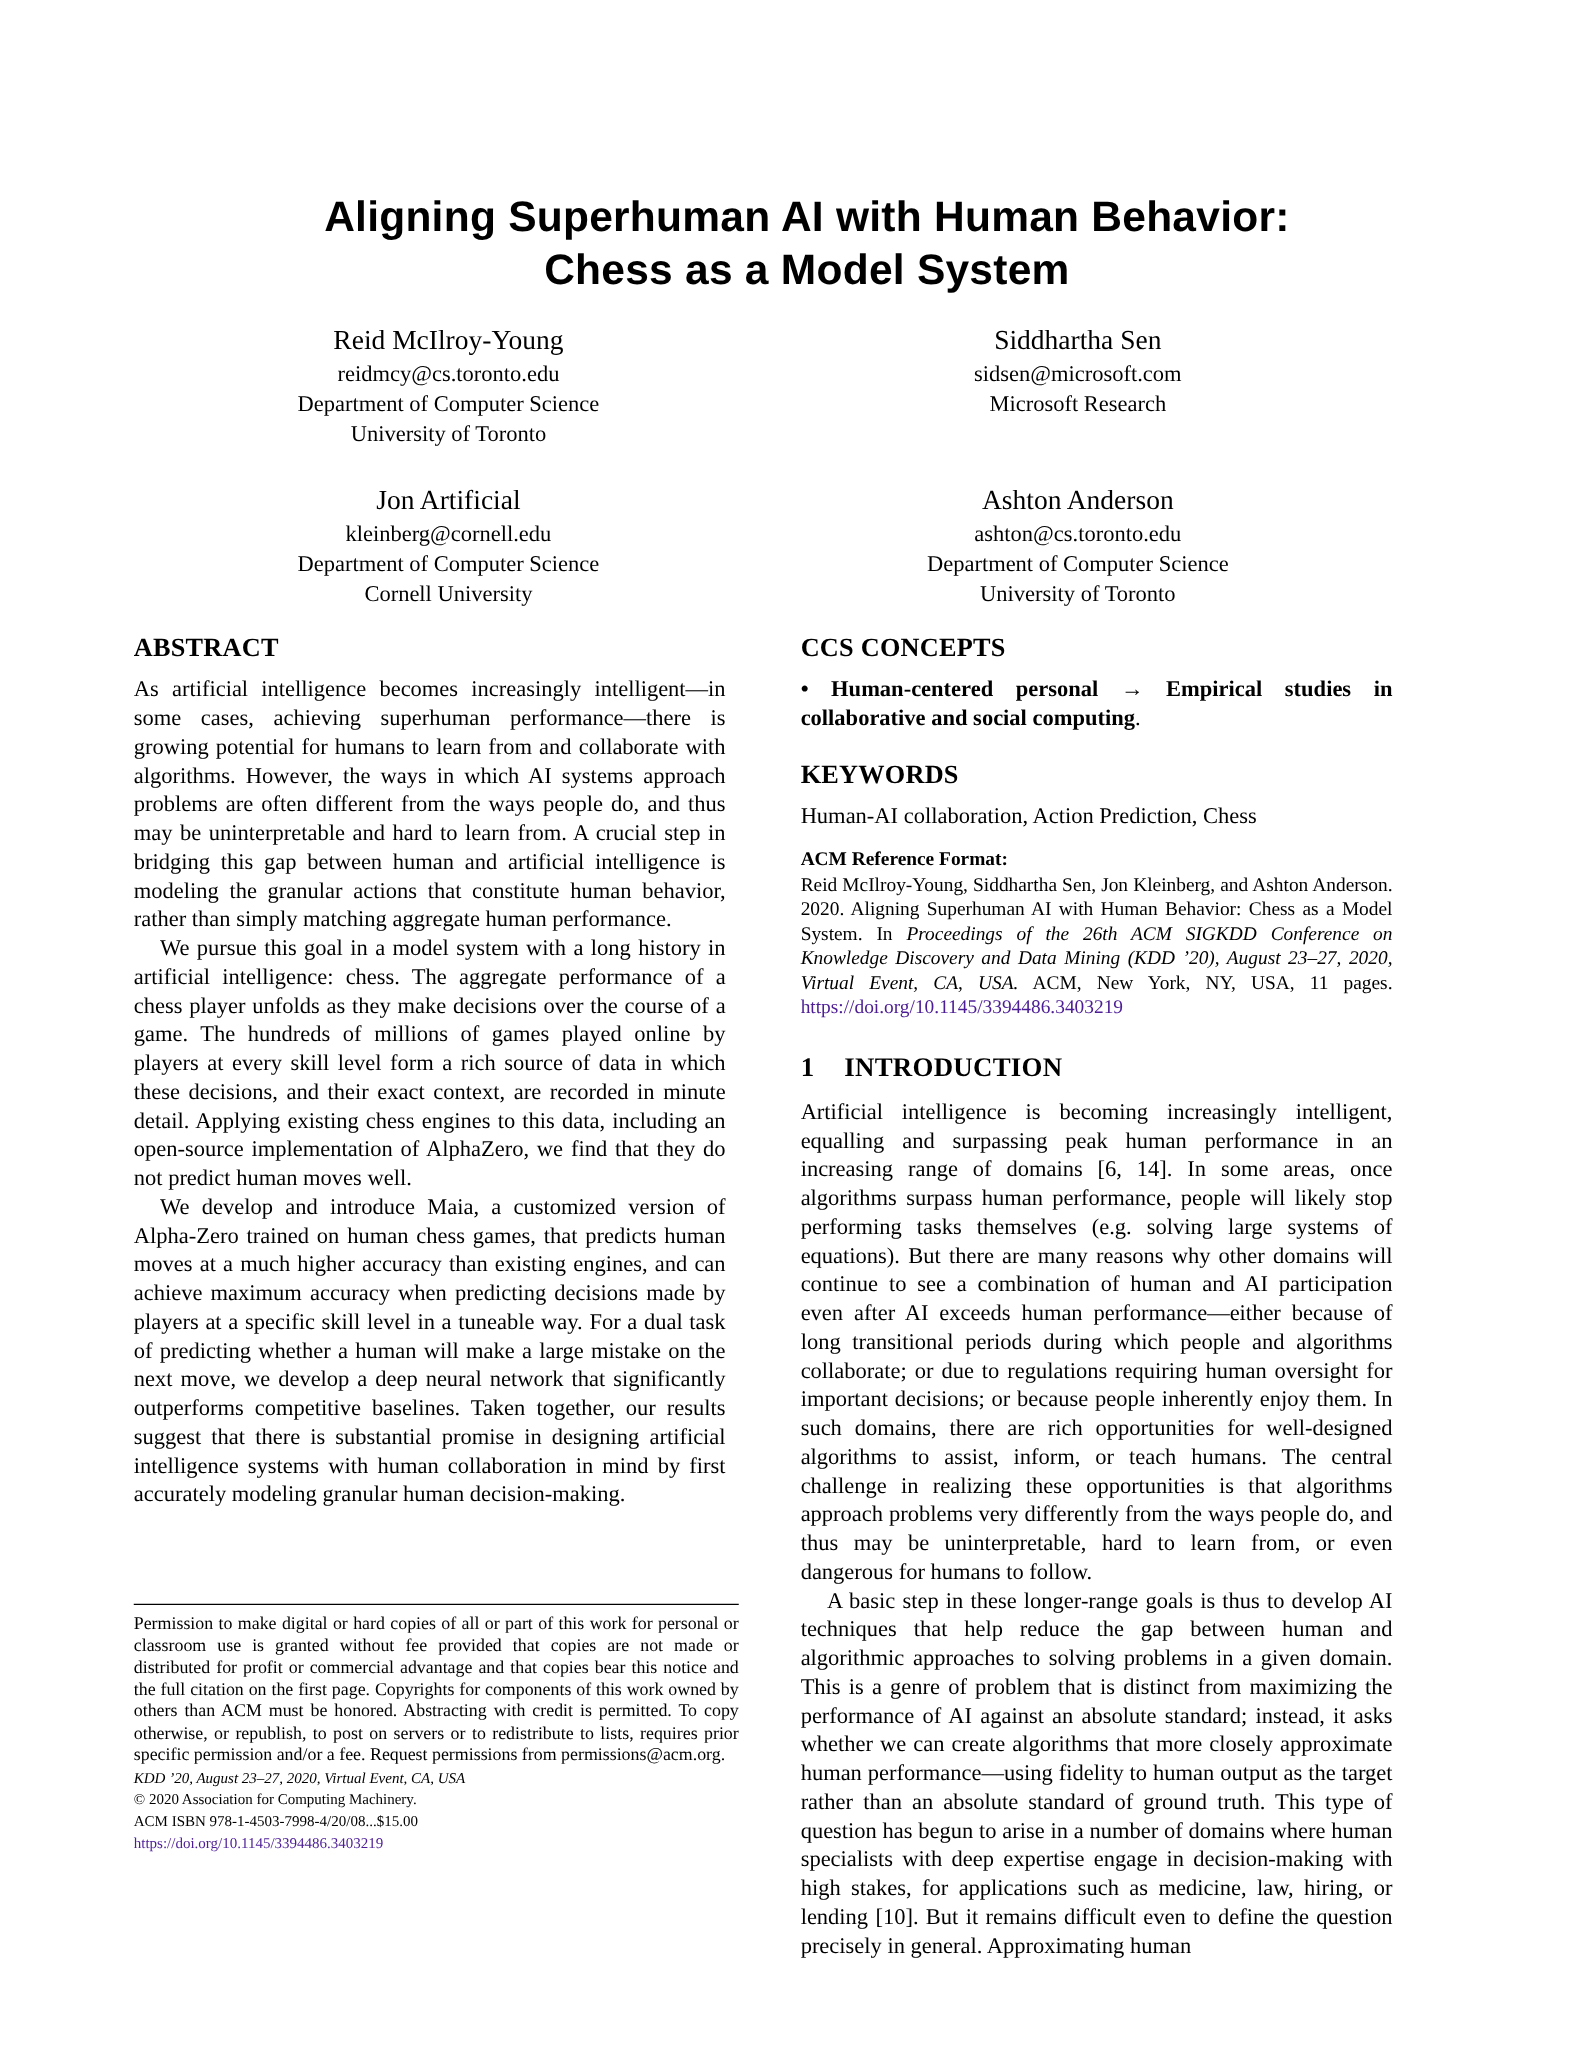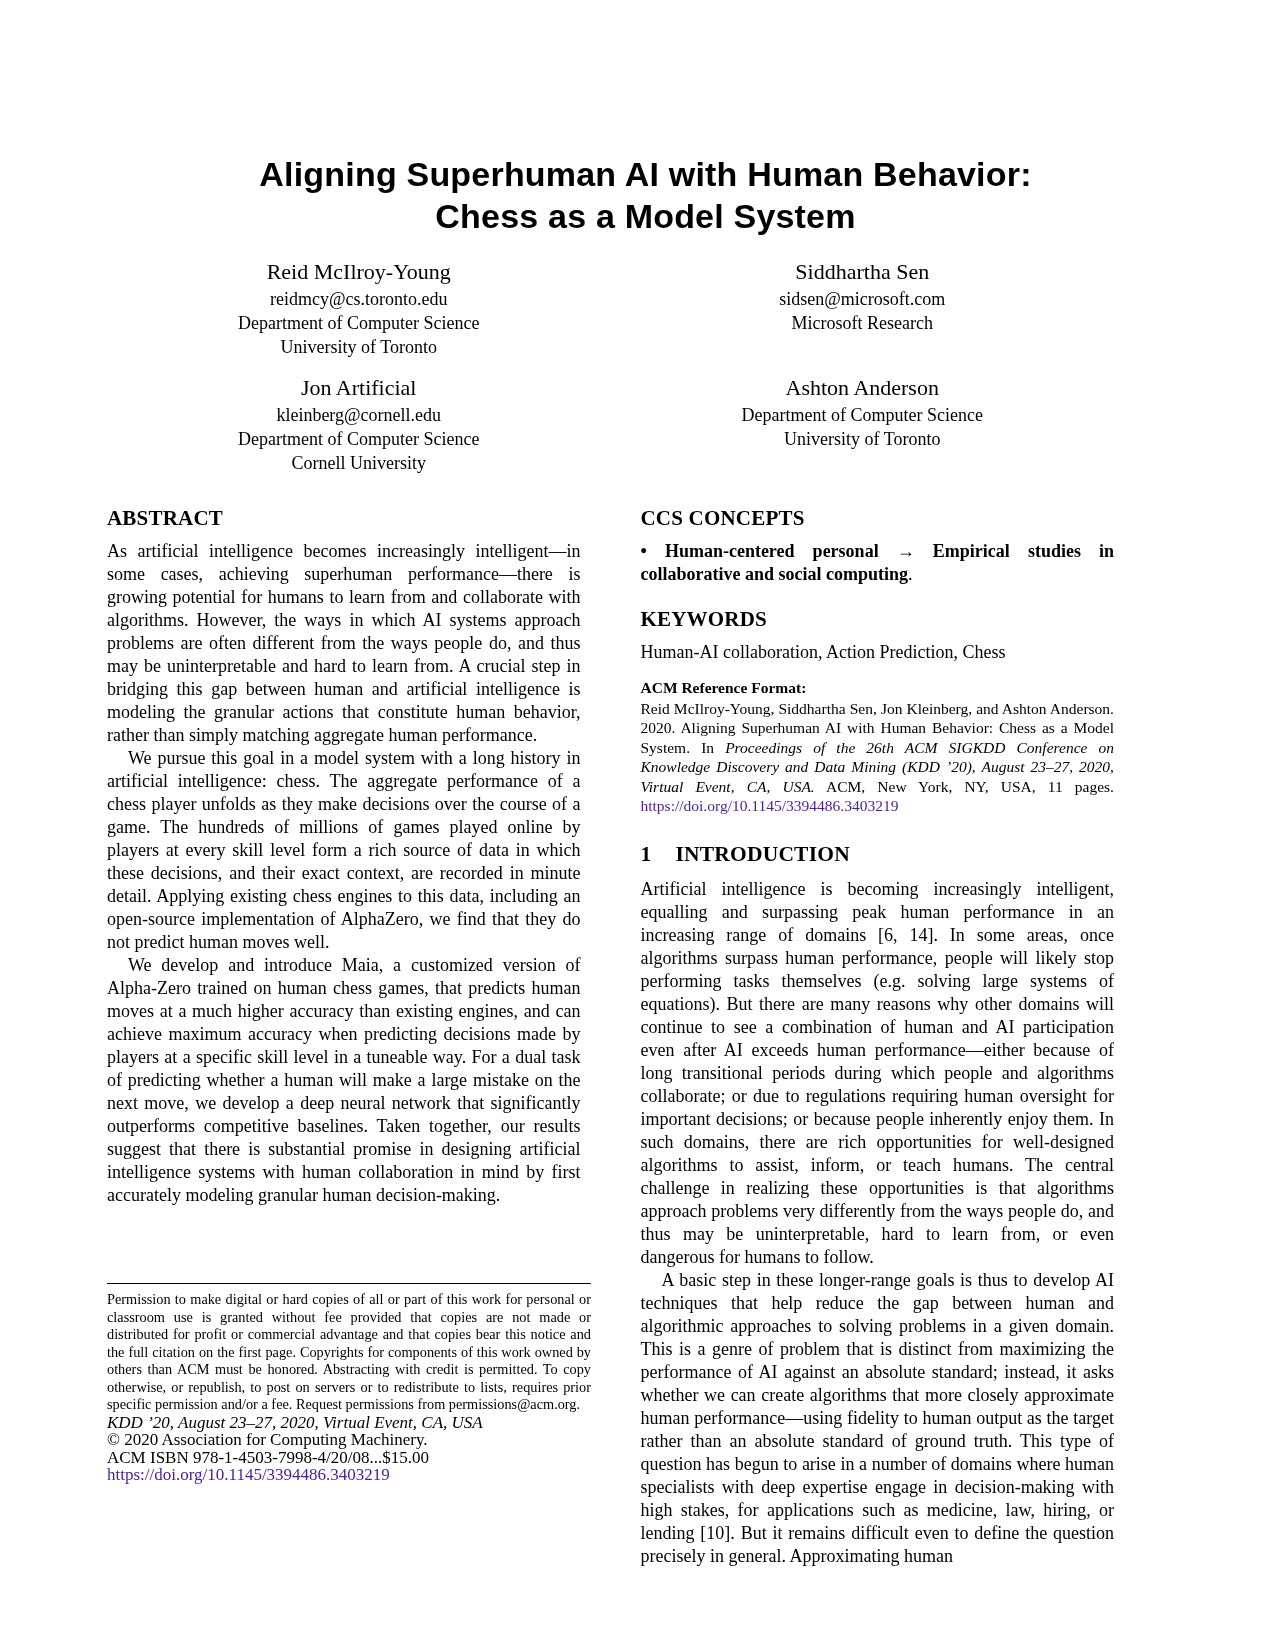--- a/index.html
+++ b/index.html
@@ -18,21 +18,21 @@
     position:absolute;top:153px;left:0;right:0;
     text-align:center;
     font-family:"Liberation Sans", sans-serif;
     font-weight:bold;
     font-size:34px;line-height:42px;
     letter-spacing:0.2px;
   }
   
   .authors{
     position:absolute;top:257px;left:107px;width:1007px;
-    display:grid;grid-template-columns:1fr 1fr;row-gap:14px;
+    display:grid;grid-template-columns:1fr 1fr;row-gap:26px;
     text-align:center;
   }
   .author-name{font-size:22px;line-height:30px;}
   .author-line{font-size:18px;line-height:24px;}
   
   .columns{
     position:absolute;top:505px;left:107px;width:1007px;
     display:flex;gap:60px;align-items:flex-start;
   }
   .col{width:484px;}
@@ -54,21 +54,21 @@
     font-size:21.5px;font-weight:bold;line-height:27px;
     margin:26px 0 10px 0;letter-spacing:0.2px;
   }
   .intro-head .sec-num{margin-right:24px;}
   
   .footnote{
     position:absolute;top:1283px;left:107px;width:484px;
   }
   .footnote-rule{border:none;border-top:1.6px solid #000;margin:0 0 7px 0;width:484px;}
   .fn-text{font-size:14.3px;line-height:17.5px;text-align:justify;margin:0;}
-  .fn-line{font-size:17px;line-height:17.5px;margin:0;}
+  .fn-line{font-size:12px;line-height:17.5px;margin:0;}
   a.plainlink{color:#4c1d95;text-decoration:none;}
 </style>
 </head>
 <body>
 
 <div class="page">
 
   <div class="title">
     <div>Aligning Superhuman AI with Human Behavior:</div>
     <div>Chess as a Model System</div>
@@ -88,20 +88,21 @@
       <div class="author-line"></div>
     </div>
     <div class="author">
       <div class="author-name">Jon Artificial</div>
       <div class="author-line">kleinberg@cornell.edu</div>
       <div class="author-line">Department of Computer Science</div>
       <div class="author-line">Cornell University</div>
     </div>
     <div class="author">
       <div class="author-name">Ashton Anderson</div>
+      <div class="author-line">ashton@cs.toronto.edu</div>
       <div class="author-line">Department of Computer Science</div>
       <div class="author-line">University of Toronto</div>
     </div>
   </div>
 
   <div class="columns">
 
     <div class="col">
       <h2 class="sec-head">ABSTRACT</h2>
       <div class="body-text">

